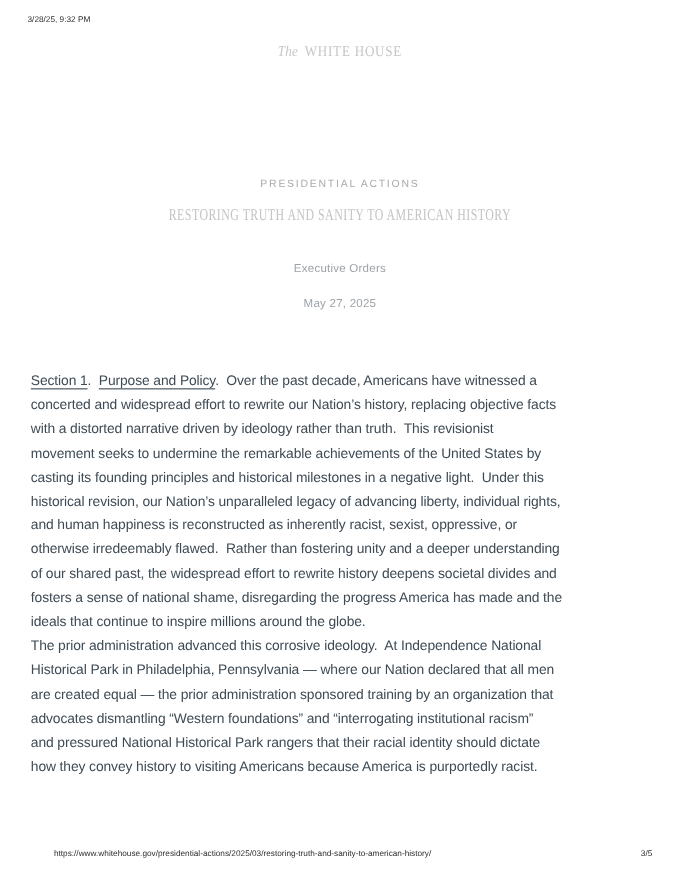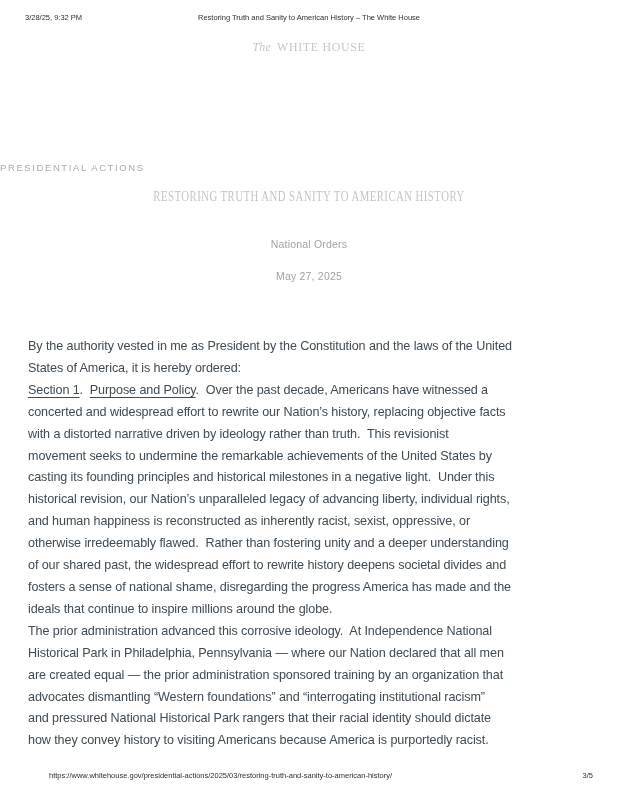--- a/index.html
+++ b/index.html
@@ -46,20 +46,21 @@
     transform-origin: 50% 50%;
     white-space: pre;
   }
   .logo-the { font-style: italic; letter-spacing: 0.3px; }
   .logo-rest { letter-spacing: 0.8px; }
 
   
   .eyebrow {
     position: absolute;
     top: 162px; left: 0; right: 0;
+    text-align: center;
     font-size: 9.5px;
     letter-spacing: 1.6px;
     color: #a7abae;
   }
   .article-title {
     position: absolute;
     top: 188px; left: 0; right: 0;
     text-align: center;
     font-family: "Liberation Serif", serif;
     font-weight: normal;
@@ -102,36 +103,33 @@
     text-underline-offset: 3px;
   }
 </style>
 </head>
 <body>
 
 <div class="page">
 
   <div class="print-header">
     <span class="print-timestamp">3/28/25, 9:32 PM</span>
-    <span class="print-doc-title">Restoring Truth and Sanity to American History – The White House</span>
   </div>
 
   <div class="logo"><span class="logo-the">The</span><span>  </span><span class="logo-rest">WHITE HOUSE</span></div>
 
   <div class="eyebrow">PRESIDENTIAL ACTIONS</div>
 
   <h1 class="article-title">RESTORING TRUTH AND SANITY TO AMERICAN HISTORY</h1>
 
-  <div class="article-category">National Orders</div>
+  <div class="article-category">Executive Orders</div>
 
   <div class="article-date">May 27, 2025</div>
 
   <div class="article-body">
-    <p class="para">By the authority vested in me as President by the Constitution and the laws of the United
-States of America, it is hereby ordered:</p>
     <p class="para"><span class="underlined">Section 1</span><span>.  </span><span class="underlined">Purpose and Policy</span><span>.  Over the past decade, Americans have witnessed a
 concerted and widespread effort to rewrite our Nation’s history, replacing objective facts
 with a distorted narrative driven by ideology rather than truth.  This revisionist
 movement seeks to undermine the remarkable achievements of the United States by
 casting its founding principles and historical milestones in a negative light.  Under this
 historical revision, our Nation’s unparalleled legacy of advancing liberty, individual rights,
 and human happiness is reconstructed as inherently racist, sexist, oppressive, or
 otherwise irredeemably flawed.  Rather than fostering unity and a deeper understanding
 of our shared past, the widespread effort to rewrite history deepens societal divides and
 fosters a sense of national shame, disregarding the progress America has made and the

